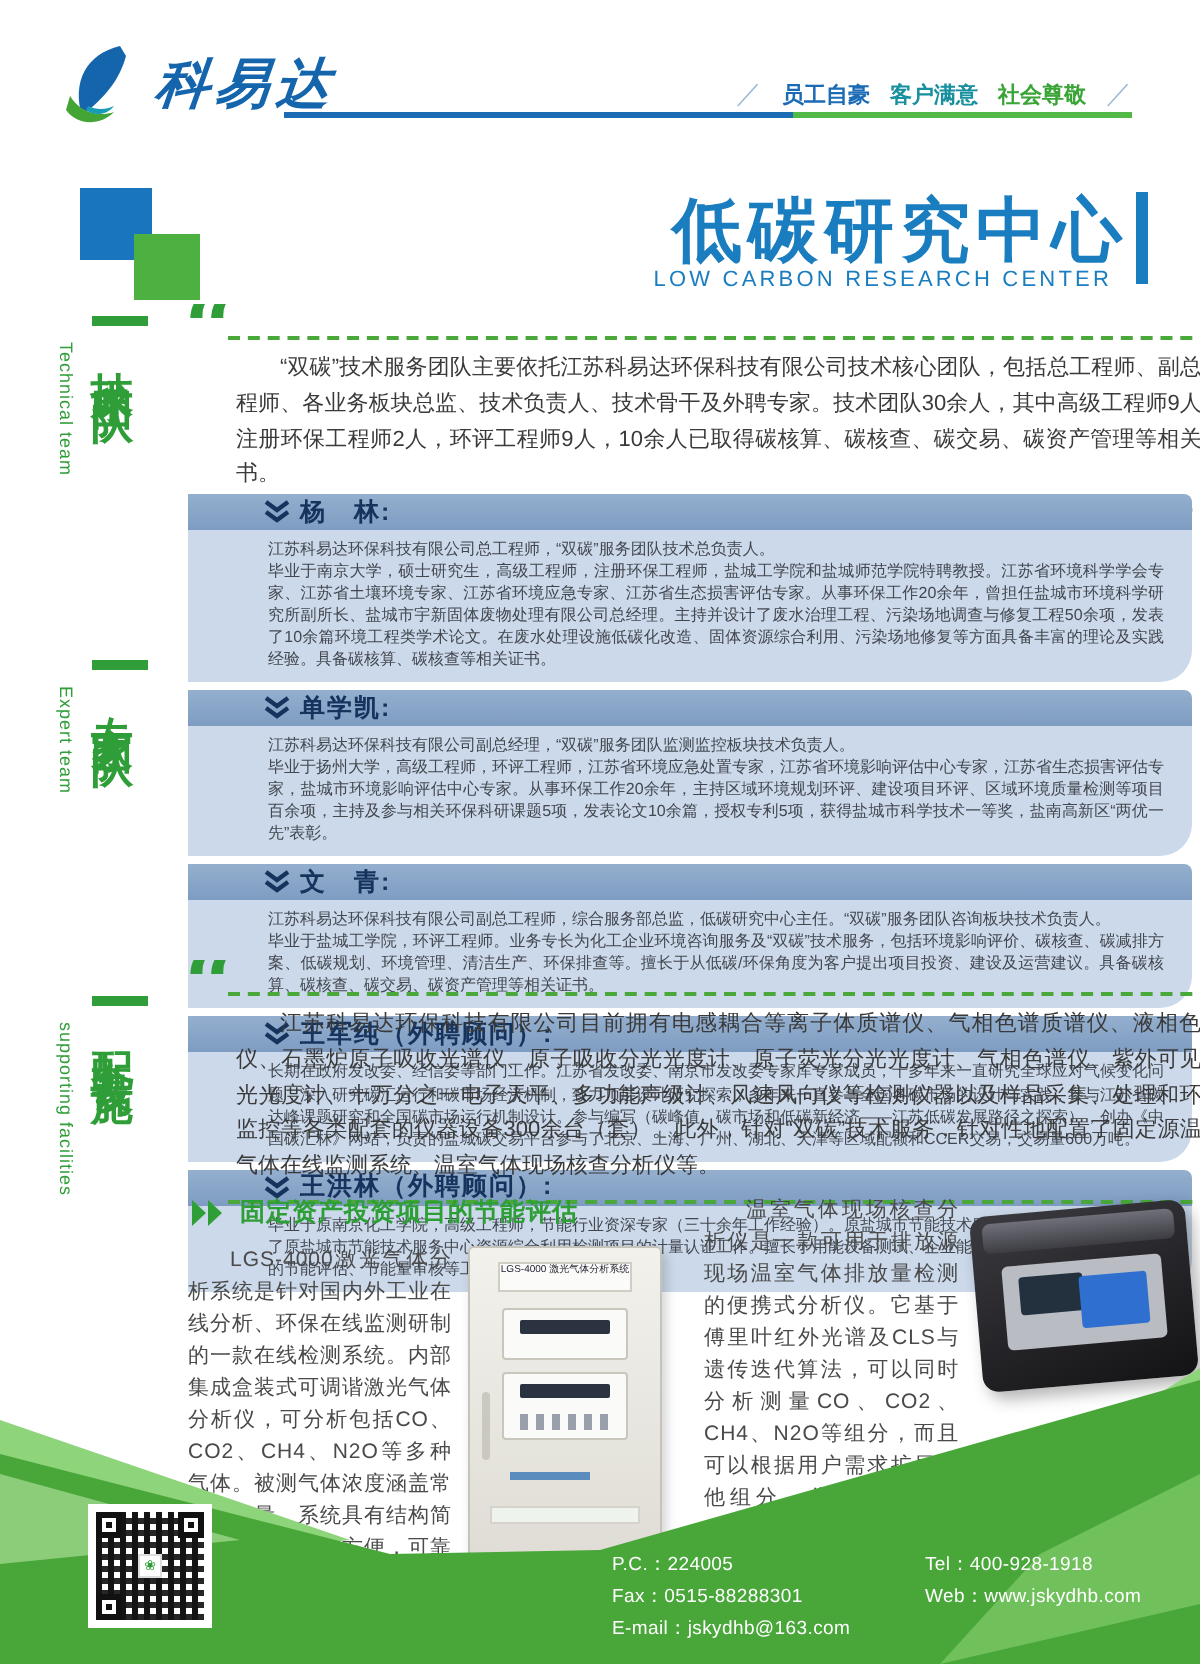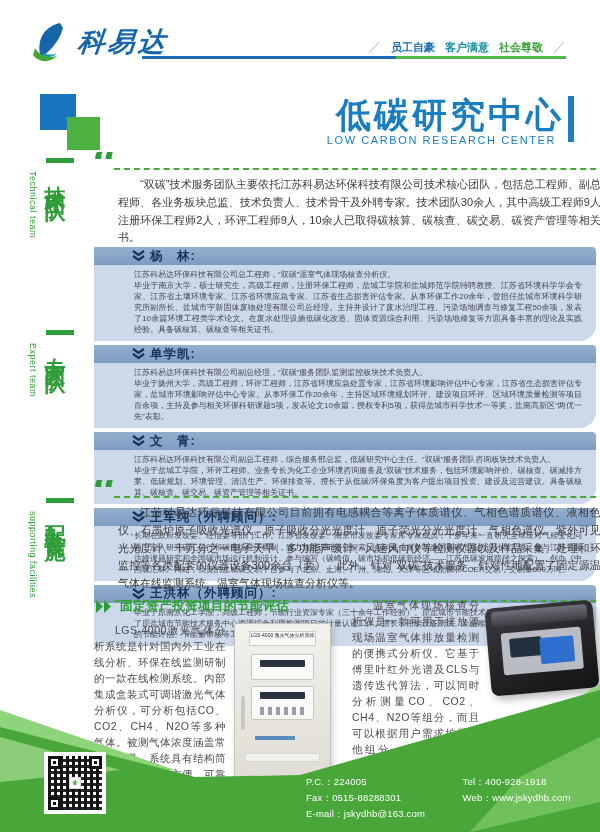--- a/index.html
+++ b/index.html
@@ -168,21 +168,21 @@
 
     <div class="card">
       <div class="card-bar">
         <svg class="dchev-svg chev" width="13" height="12" viewBox="0 0 13 12">
           <polyline points="1,1 6.5,5 12,1" fill="none" stroke="#16335e" stroke-width="2.2"></polyline>
           <polyline points="1,6 6.5,10 12,6" fill="none" stroke="#16335e" stroke-width="2.2"></polyline>
         </svg>
         <span class="card-name">杨　林:</span>
       </div>
       <div class="card-body">
-        <div class="card-role">江苏科易达环保科技有限公司总工程师，“双碳”温室气体现场核查分析仪。</div>
+        <div class="card-role">江苏科易达环保科技有限公司总工程师，“双碳”服务团队技术总负责人。</div>
         <div class="card-bio">毕业于南京大学，硕士研究生，高级工程师，注册环保工程师，盐城工学院和盐城师范学院特聘教授。江苏省环境科学学会专家、江苏省土壤环境专家、江苏省环境应急专家、江苏省生态损害评估专家。从事环保工作20余年，曾担任盐城市环境科学研究所副所长、盐城市宇新固体废物处理有限公司总经理。主持并设计了废水治理工程、污染场地调查与修复工程50余项，发表了10余篇环境工程类学术论文。在废水处理设施低碳化改造、固体资源综合利用、污染场地修复等方面具备丰富的理论及实践经验。具备碳核算、碳核查等相关证书。</div>
       </div>
     </div>
 
     <div class="card">
       <div class="card-bar">
         <svg class="dchev-svg chev" width="13" height="12" viewBox="0 0 13 12">
           <polyline points="1,1 6.5,5 12,1" fill="none" stroke="#16335e" stroke-width="2.2"></polyline>
           <polyline points="1,6 6.5,10 12,6" fill="none" stroke="#16335e" stroke-width="2.2"></polyline>
         </svg>

